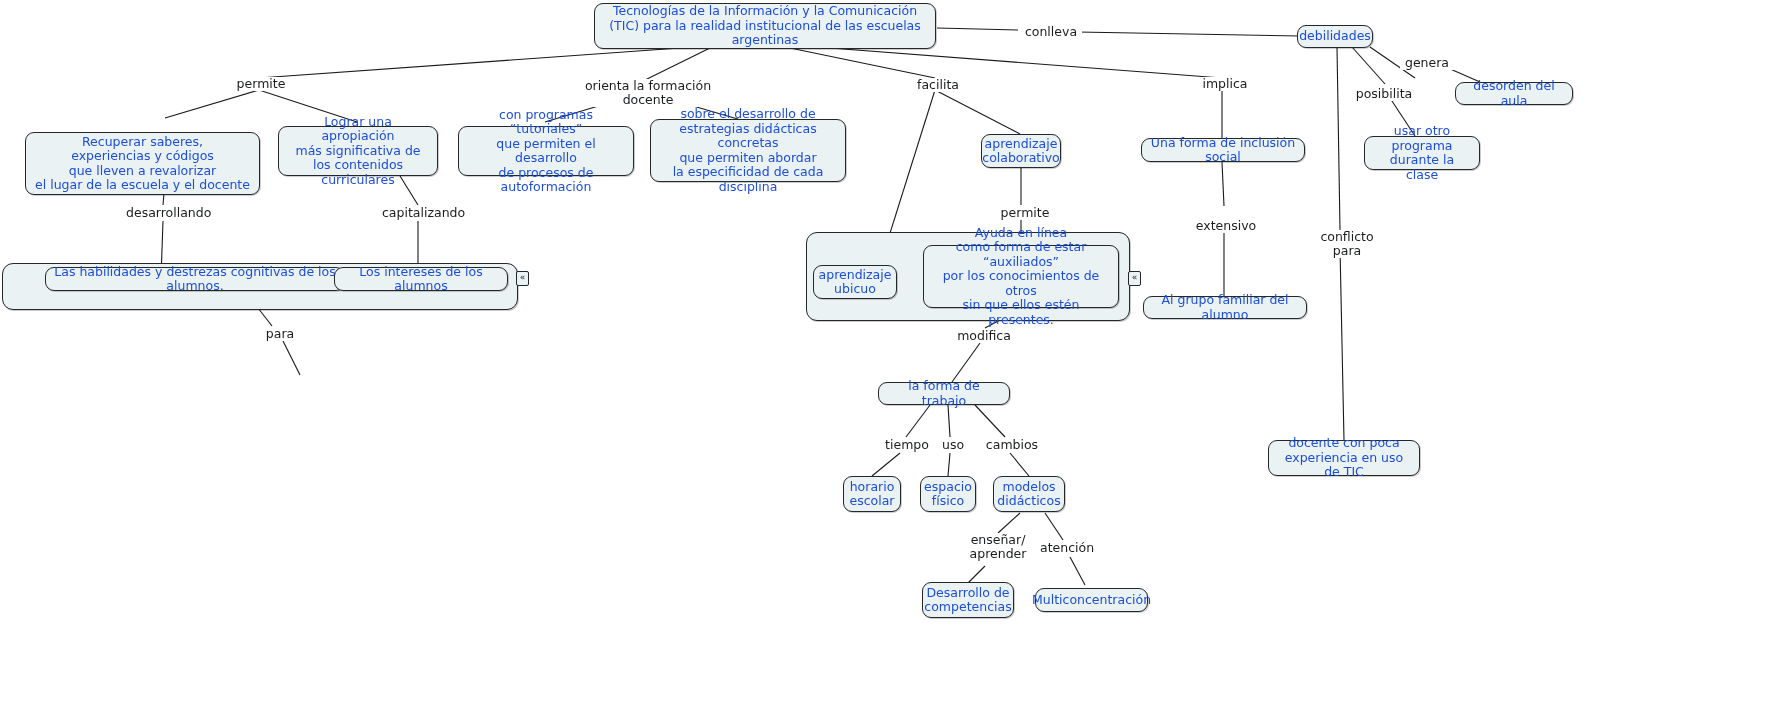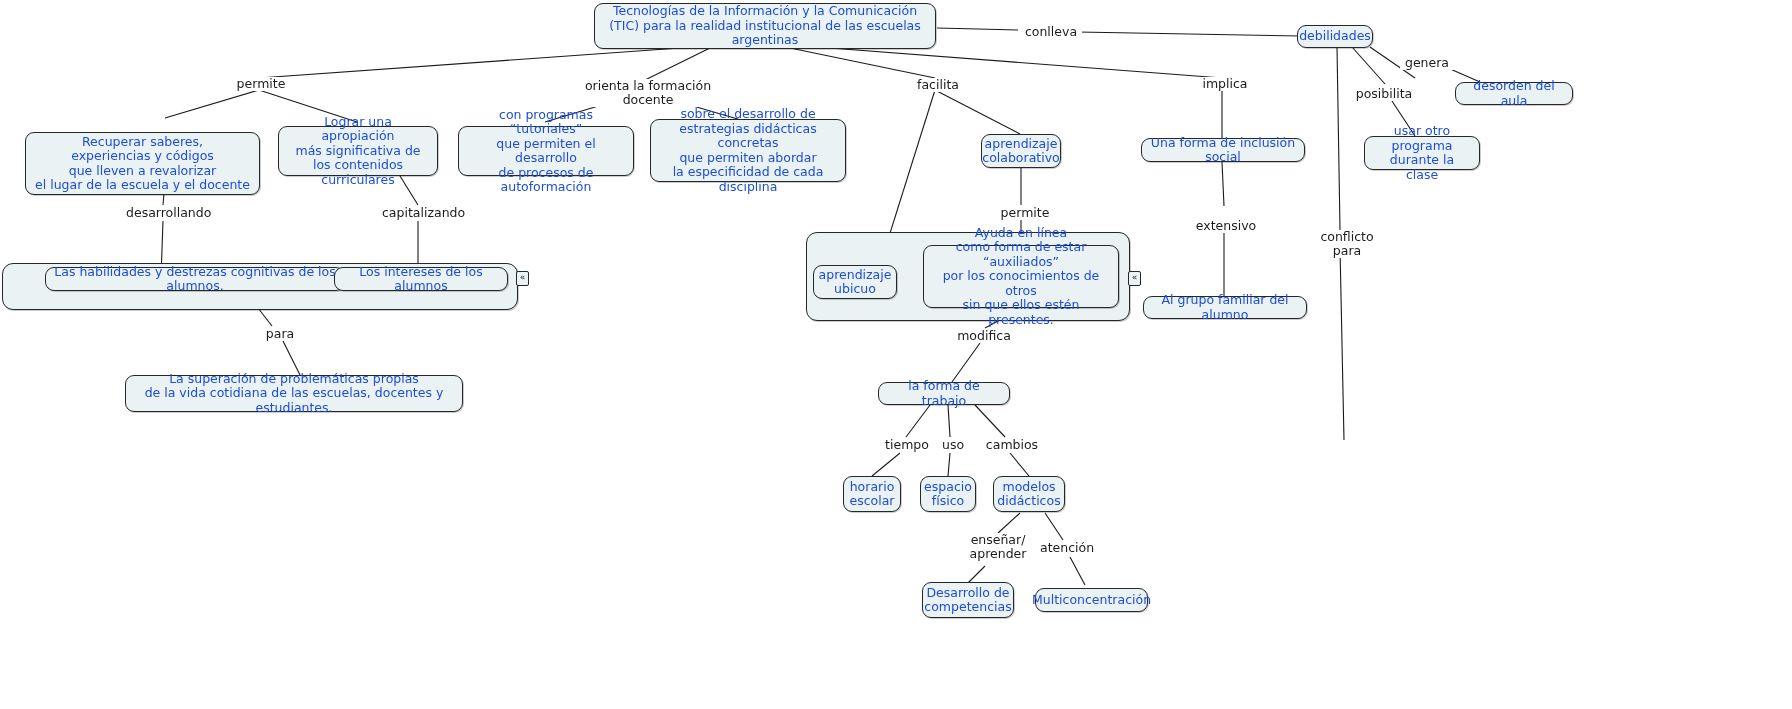--- a/index.html
+++ b/index.html
@@ -168,32 +168,32 @@
   <div class="node" style="left:1141px; top:138px; width:164px; height:24px;">Una forma de inclusión social</div>
 
   <div class="linklabel" style="left:1020px; top:25px; width:58px;">conlleva</div>
   <div class="node" style="left:1297px; top:25px; width:76px; height:23px;">debilidades</div>
   <div class="linklabel" style="left:1400px; top:56px; width:50px;">genera</div>
   <div class="node" style="left:1455px; top:82px; width:118px; height:23px;">desorden del aula</div>
   <div class="linklabel" style="left:1351px; top:87px; width:62px;">posibilita</div>
   <div class="node" style="left:1364px; top:136px; width:116px; height:34px;">usar otro programa
 durante la clase</div>
   <div class="linklabel" style="left:1303px; top:230px; width:84px;">conflicto para</div>
+  <div class="node" style="left:1268px; top:440px; width:152px; height:36px;">docente con poca
+experiencia en uso de TIC</div>
 
   <div class="linklabel" style="left:124px; top:206px; width:80px;">desarrollando</div>
   <div class="linklabel" style="left:380px; top:206px; width:78px;">capitalizando</div>
 
   <div class="group" style="left:2px; top:263px; width:516px; height:47px;"></div>
   <div class="node" style="left:11px; top:267px; width:300px; height:24px;margin-left:34px;">Las habilidades y destrezas cognitivas de los alumnos.</div>
   <div class="node" style="left:334px; top:267px; width:174px; height:24px;">Los intereses de los alumnos</div>
   <div class="collapse" style="left:516px; top:271px;">«</div>
 
   <div class="linklabel" style="left:262px; top:327px; width:32px;">para</div>
-  <div class="node" style="left:125px; top:375px; width:338px; height:37px;">La superación de problemáticas propias
-de la vida cotidiana de las escuelas, docentes y estudiantes.</div>
 
   <div class="linklabel" style="left:996px; top:206px; width:54px;">permite</div>
   <div class="group" style="left:806px; top:232px; width:324px; height:89px;"></div>
   <div class="node" style="left:813px; top:265px; width:84px; height:34px;">aprendizaje
 ubicuo</div>
   <div class="node" style="left:923px; top:245px; width:196px; height:63px;">Ayuda en línea
 como forma de estar “auxiliados”
 por los conocimientos de otros
 sin que ellos estén presentes.</div>
   <div class="collapse" style="left:1128px; top:271px;">«</div>

